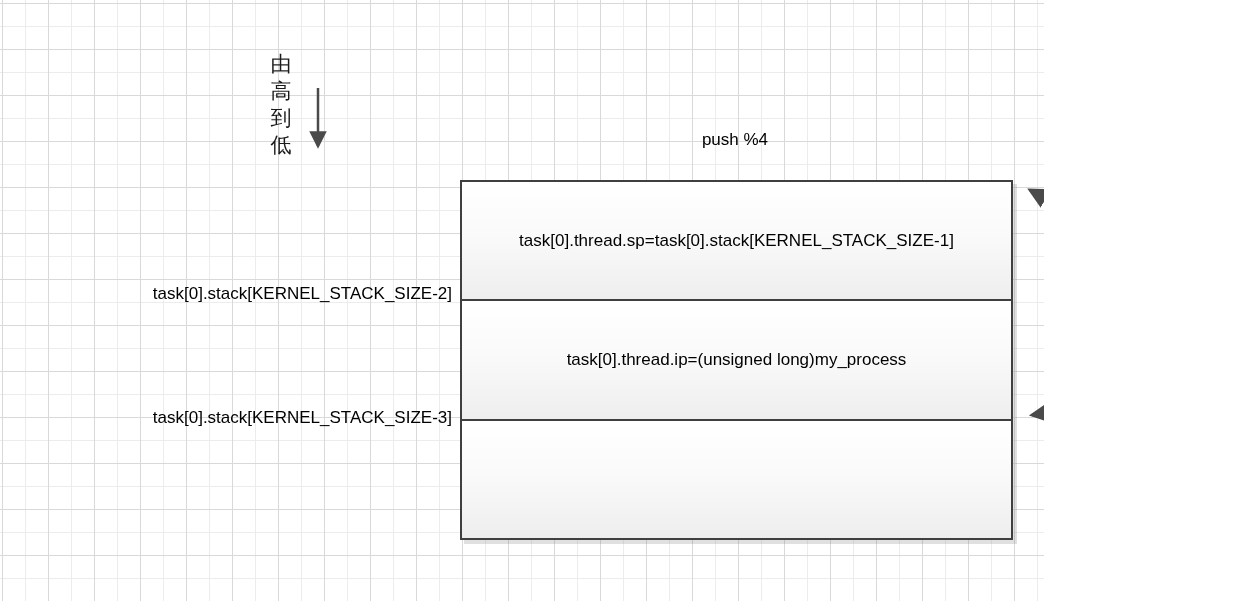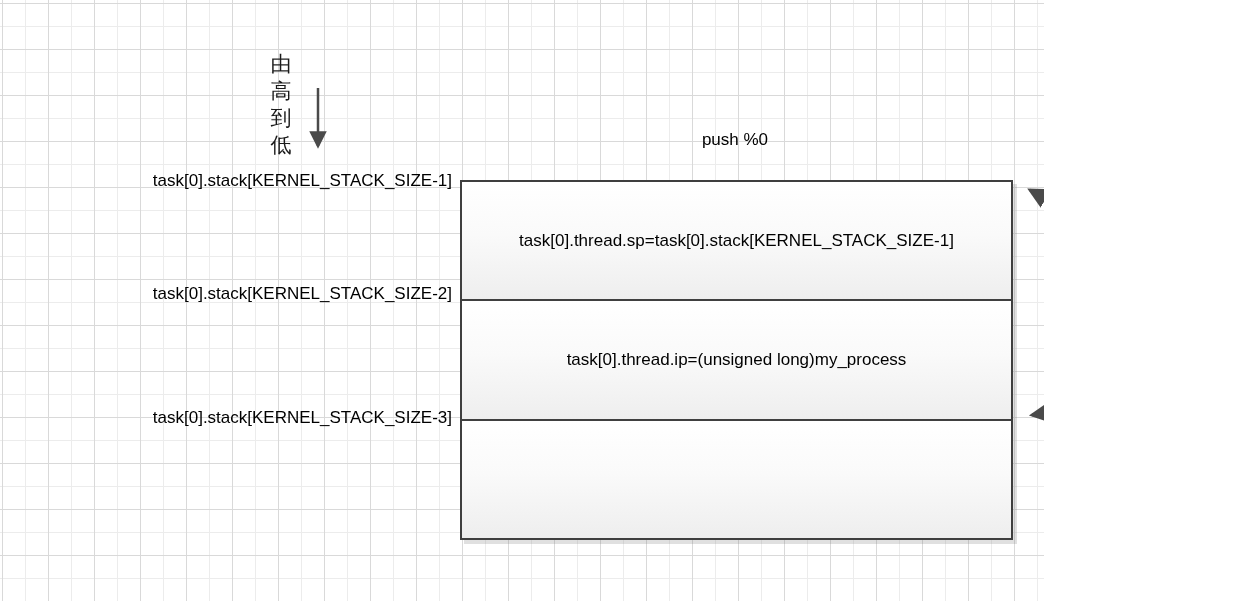--- a/index.html
+++ b/index.html
@@ -93,23 +93,22 @@
     pointer-events: none;
   }
 </style>
 </head>
 <body>
 
 <div id="canvas">
 
   <div class="direction-note">由高到低</div>
 
-  <div class="push-label">push %0</div>
+  <div class="push-label">push %4</div>
 
-  <div class="side-label l1">task[0].stack[KERNEL_STACK_SIZE-1]</div>
   <div class="side-label l2">task[0].stack[KERNEL_STACK_SIZE-2]</div>
   <div class="side-label l3">task[0].stack[KERNEL_STACK_SIZE-3]</div>
 
   <div class="stack-box">
     <div class="stack-cell">task[0].thread.sp=task[0].stack[KERNEL_STACK_SIZE-1]</div>
     <div class="stack-cell">task[0].thread.ip=(unsigned long)my_process</div>
     <div class="stack-cell"></div>
   </div>
 
   <div class="register-label ebp">ebp</div>

